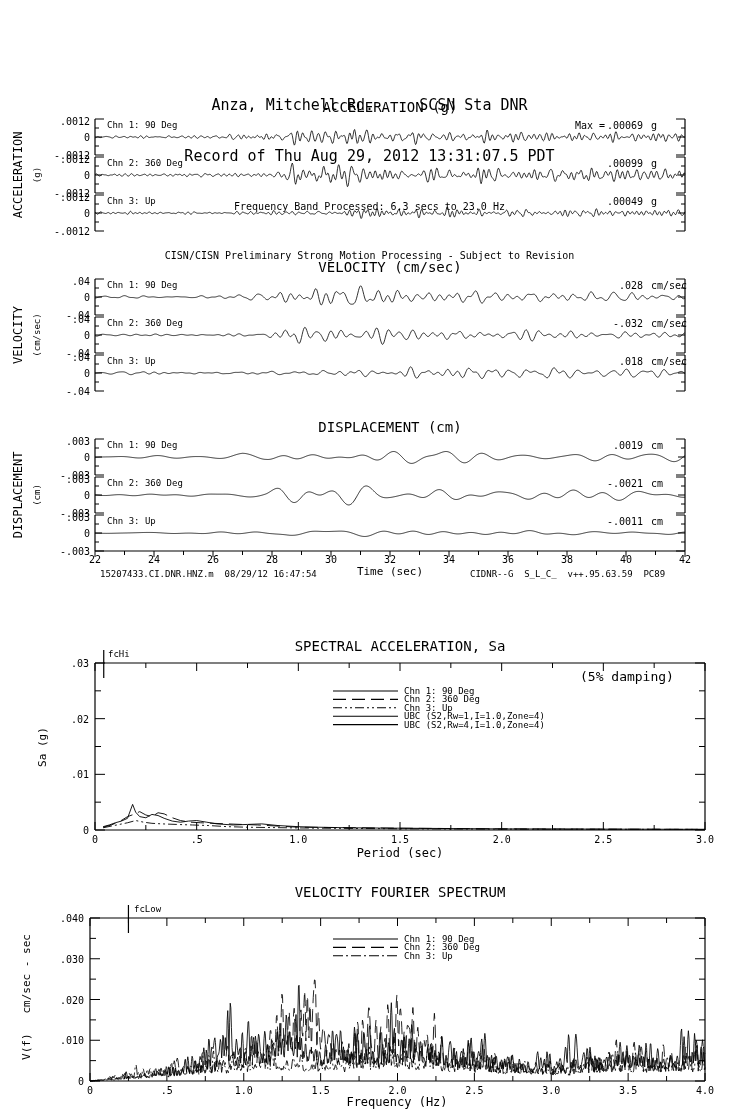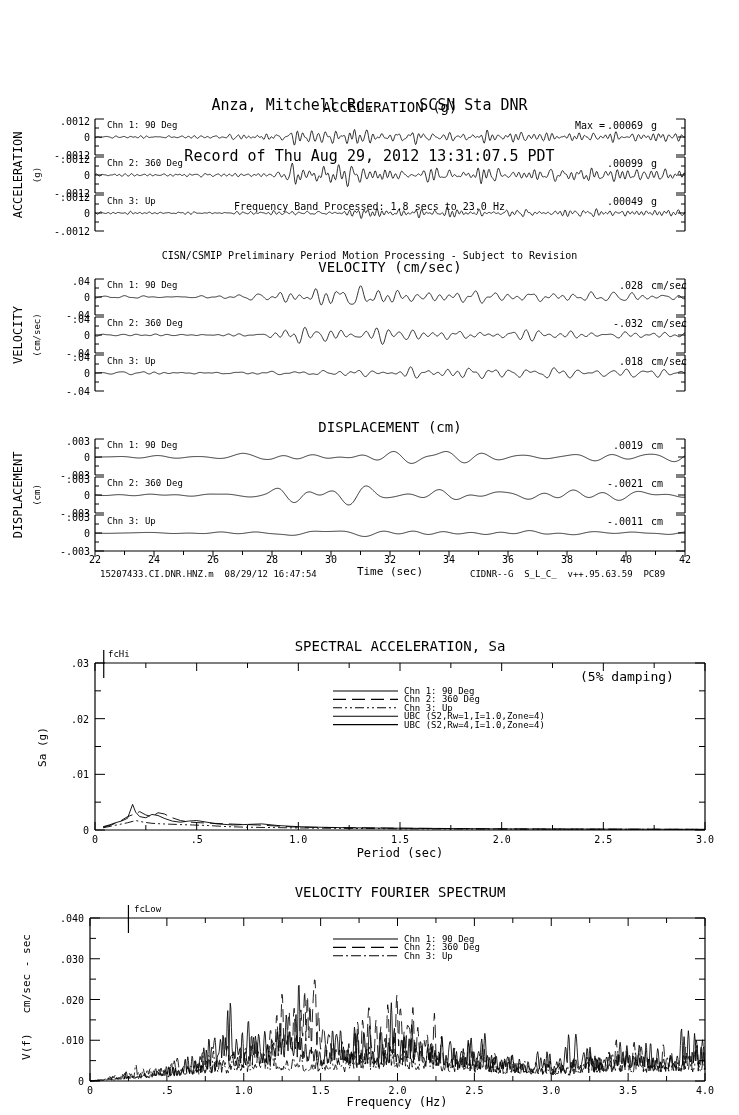--- a/index.html
+++ b/index.html
@@ -14,22 +14,22 @@
   .mid{text-anchor:middle}
 </style>
 </head>
 <body>
 
 <div class="page">
 
   <div class="header">
     <div class="h1">Anza, Mitchell Rd.     SCSN Sta DNR</div>
     <div class="h1">Record of Thu Aug 29, 2012 13:31:07.5 PDT</div>
-    <div class="h2">Frequency Band Processed: 1.8 secs to 23.0 Hz</div>
-    <div class="h2">CISN/CSMIP Preliminary Period Motion Processing - Subject to Revision</div>
+    <div class="h2">Frequency Band Processed: 6.3 secs to 23.0 Hz</div>
+    <div class="h2">CISN/CISN Preliminary Strong Motion Processing - Subject to Revision</div>
   </div>
 
   <svg id="plot" width="739" height="1115" viewBox="0 0 739 1115">
 
     <text x="390" y="112" class="t14 mid">ACCELERATION (g)</text>
     <text x="390" y="272" class="t14 mid">VELOCITY (cm/sec)</text>
     <text x="390" y="432" class="t14 mid">DISPLACEMENT (cm)</text>
 
     <text x="22" y="175" transform="rotate(-90 22 175)" class="t12 mid">ACCELERATION</text>
     <text x="40" y="175" transform="rotate(-90 40 175)" class="t9 mid">(g)</text>

